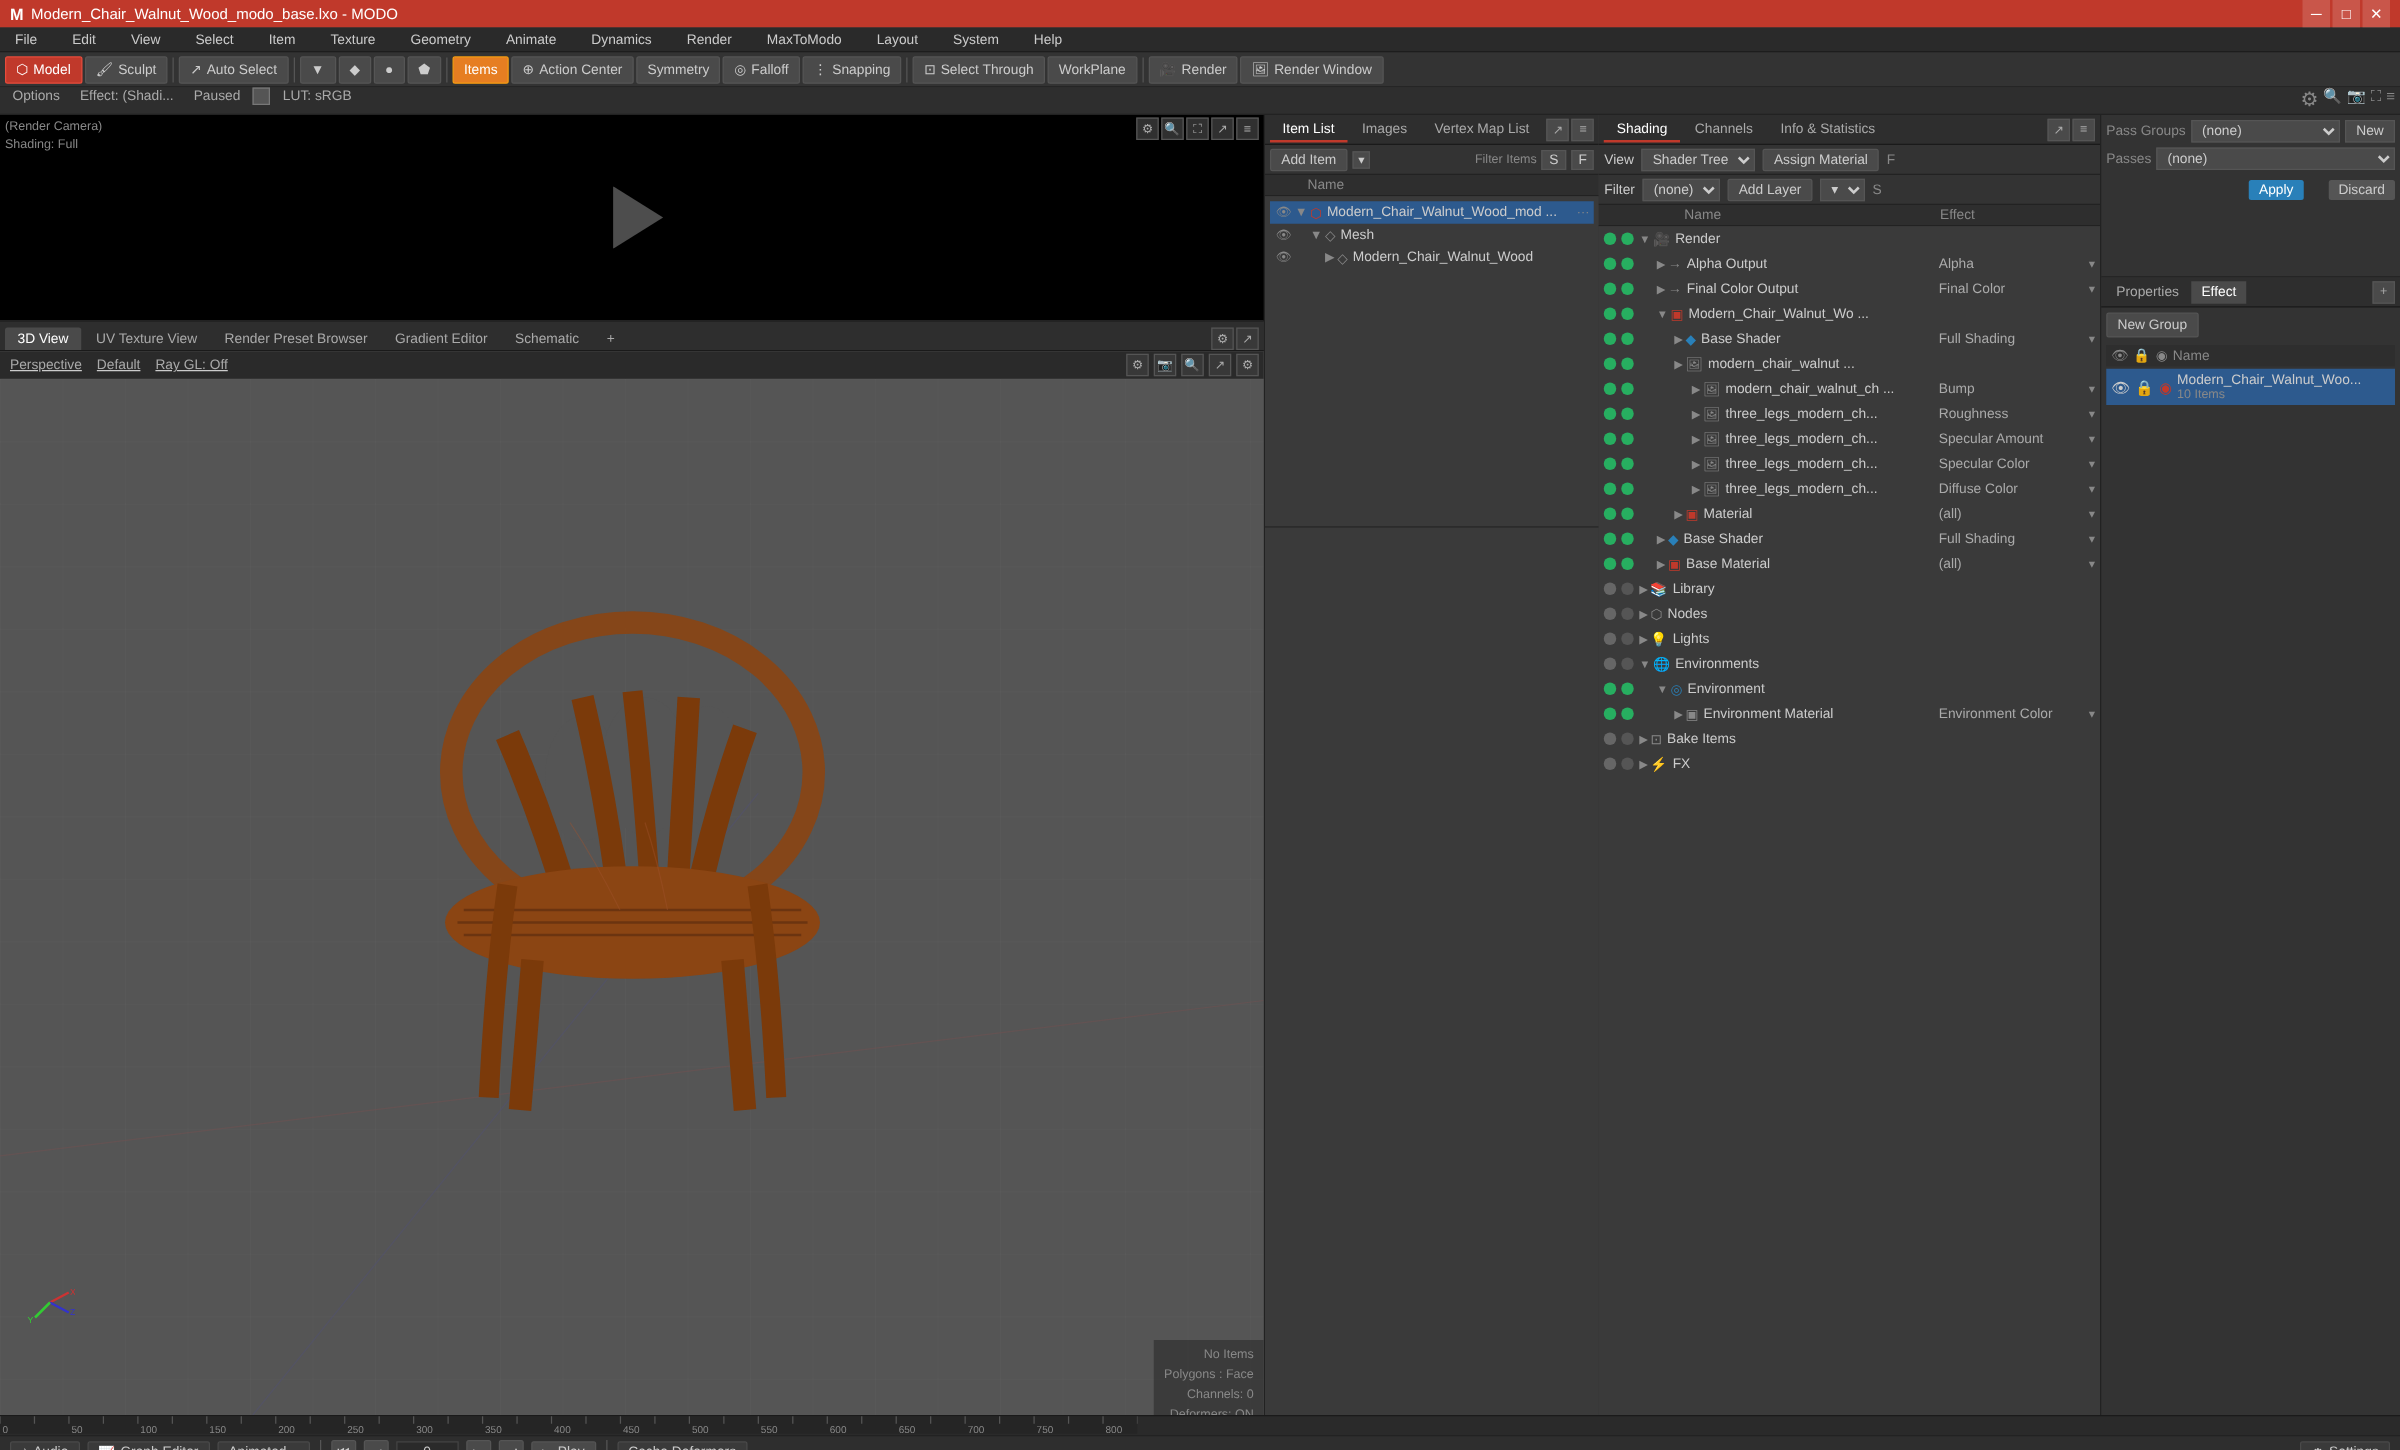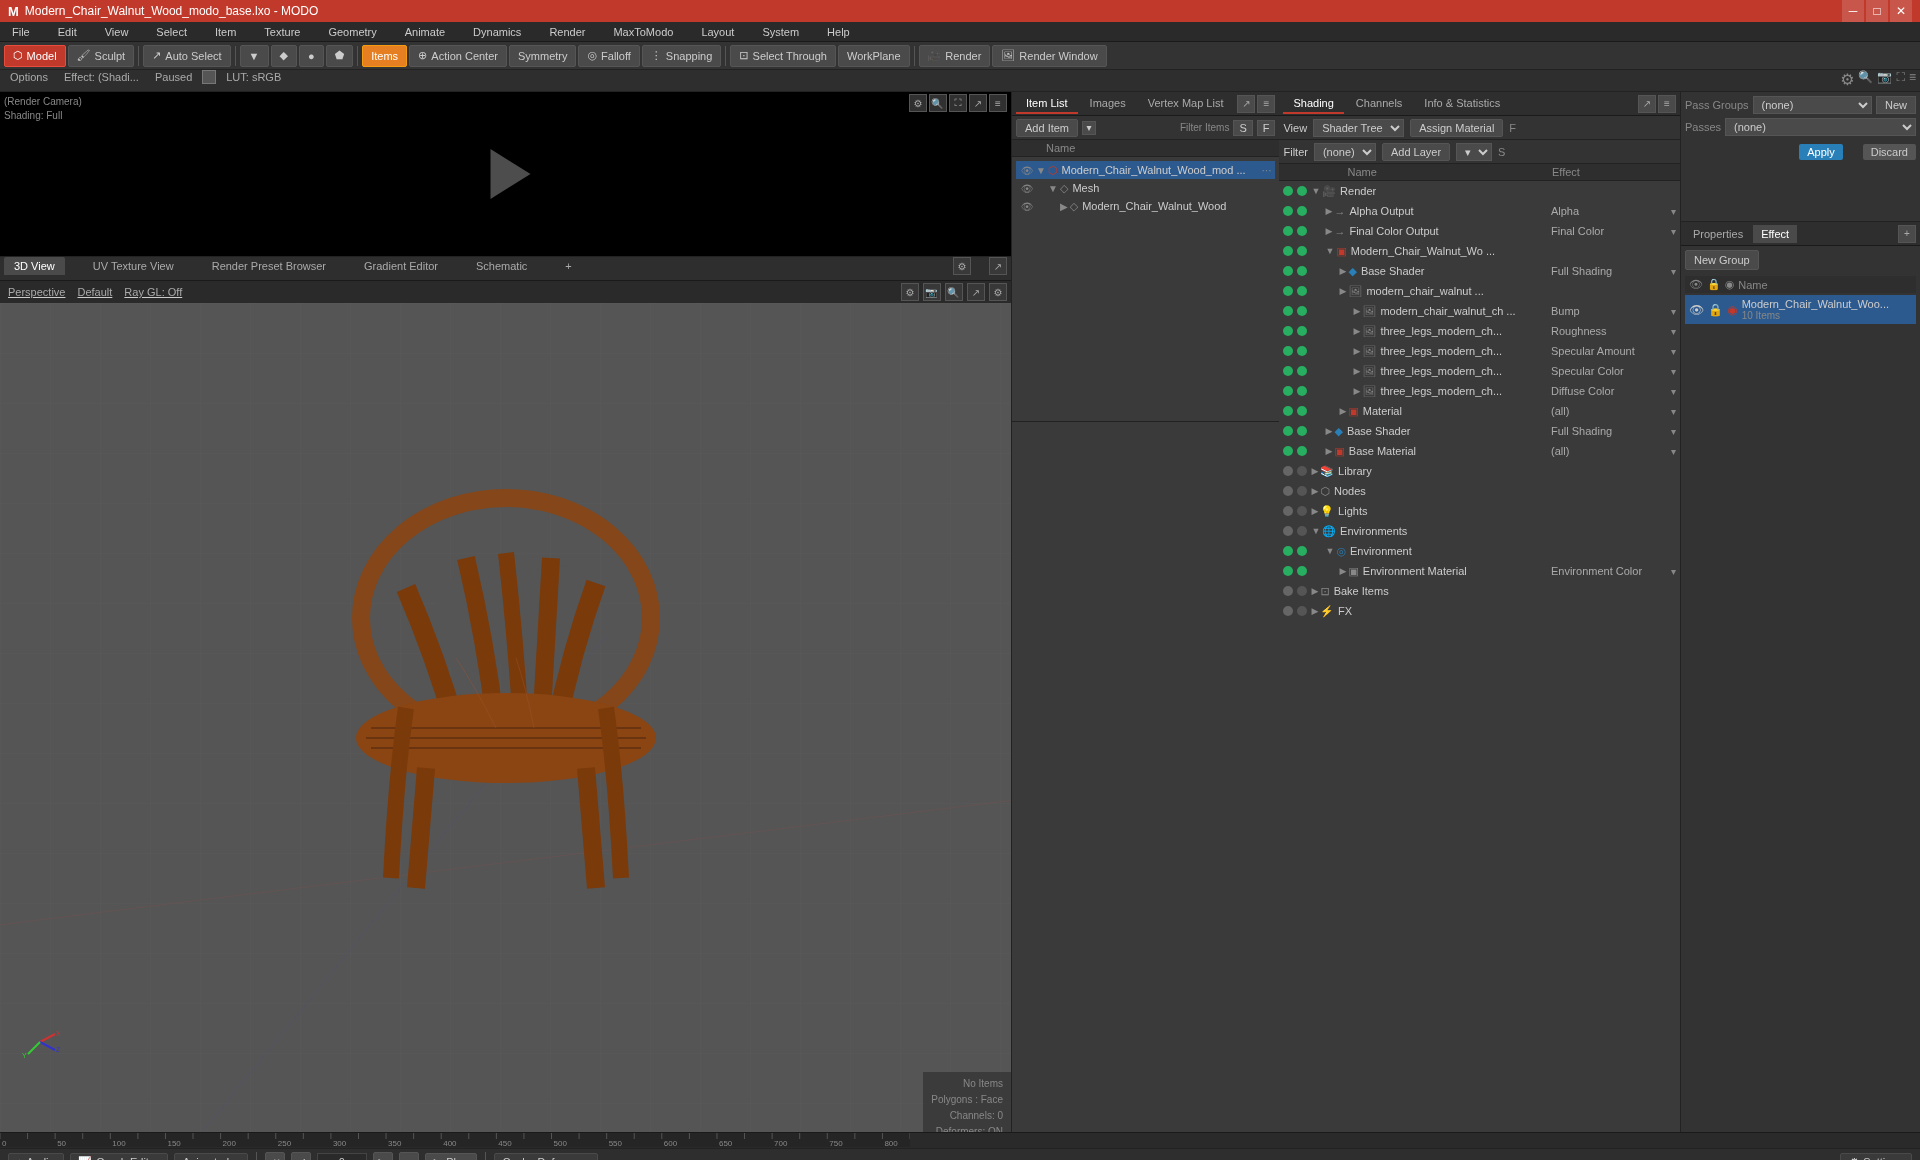--- a/index.html
+++ b/index.html
@@ -133,23 +133,23 @@
       background: rgba(255,255,255,0.3);
       clip-path: polygon(20% 0%, 100% 50%, 20% 100%);
       cursor: pointer;
     }
 
     
     .viewport-tabs {
       height: 24px;
       background: #2e2e2e;
       display: flex;
-      align-items: flex-start;
+      align-items: flex-end;
       padding: 0 4px;
-      gap: 18px;
+      gap: 2px;
       border-bottom: 1px solid #1a1a1a;
     }
     .viewport-tab {
       padding: 3px 10px;
       font-size: 11px;
       color: #aaaaaa;
       cursor: pointer;
       border-radius: 2px 2px 0 0;
     }
     .viewport-tab.active {

